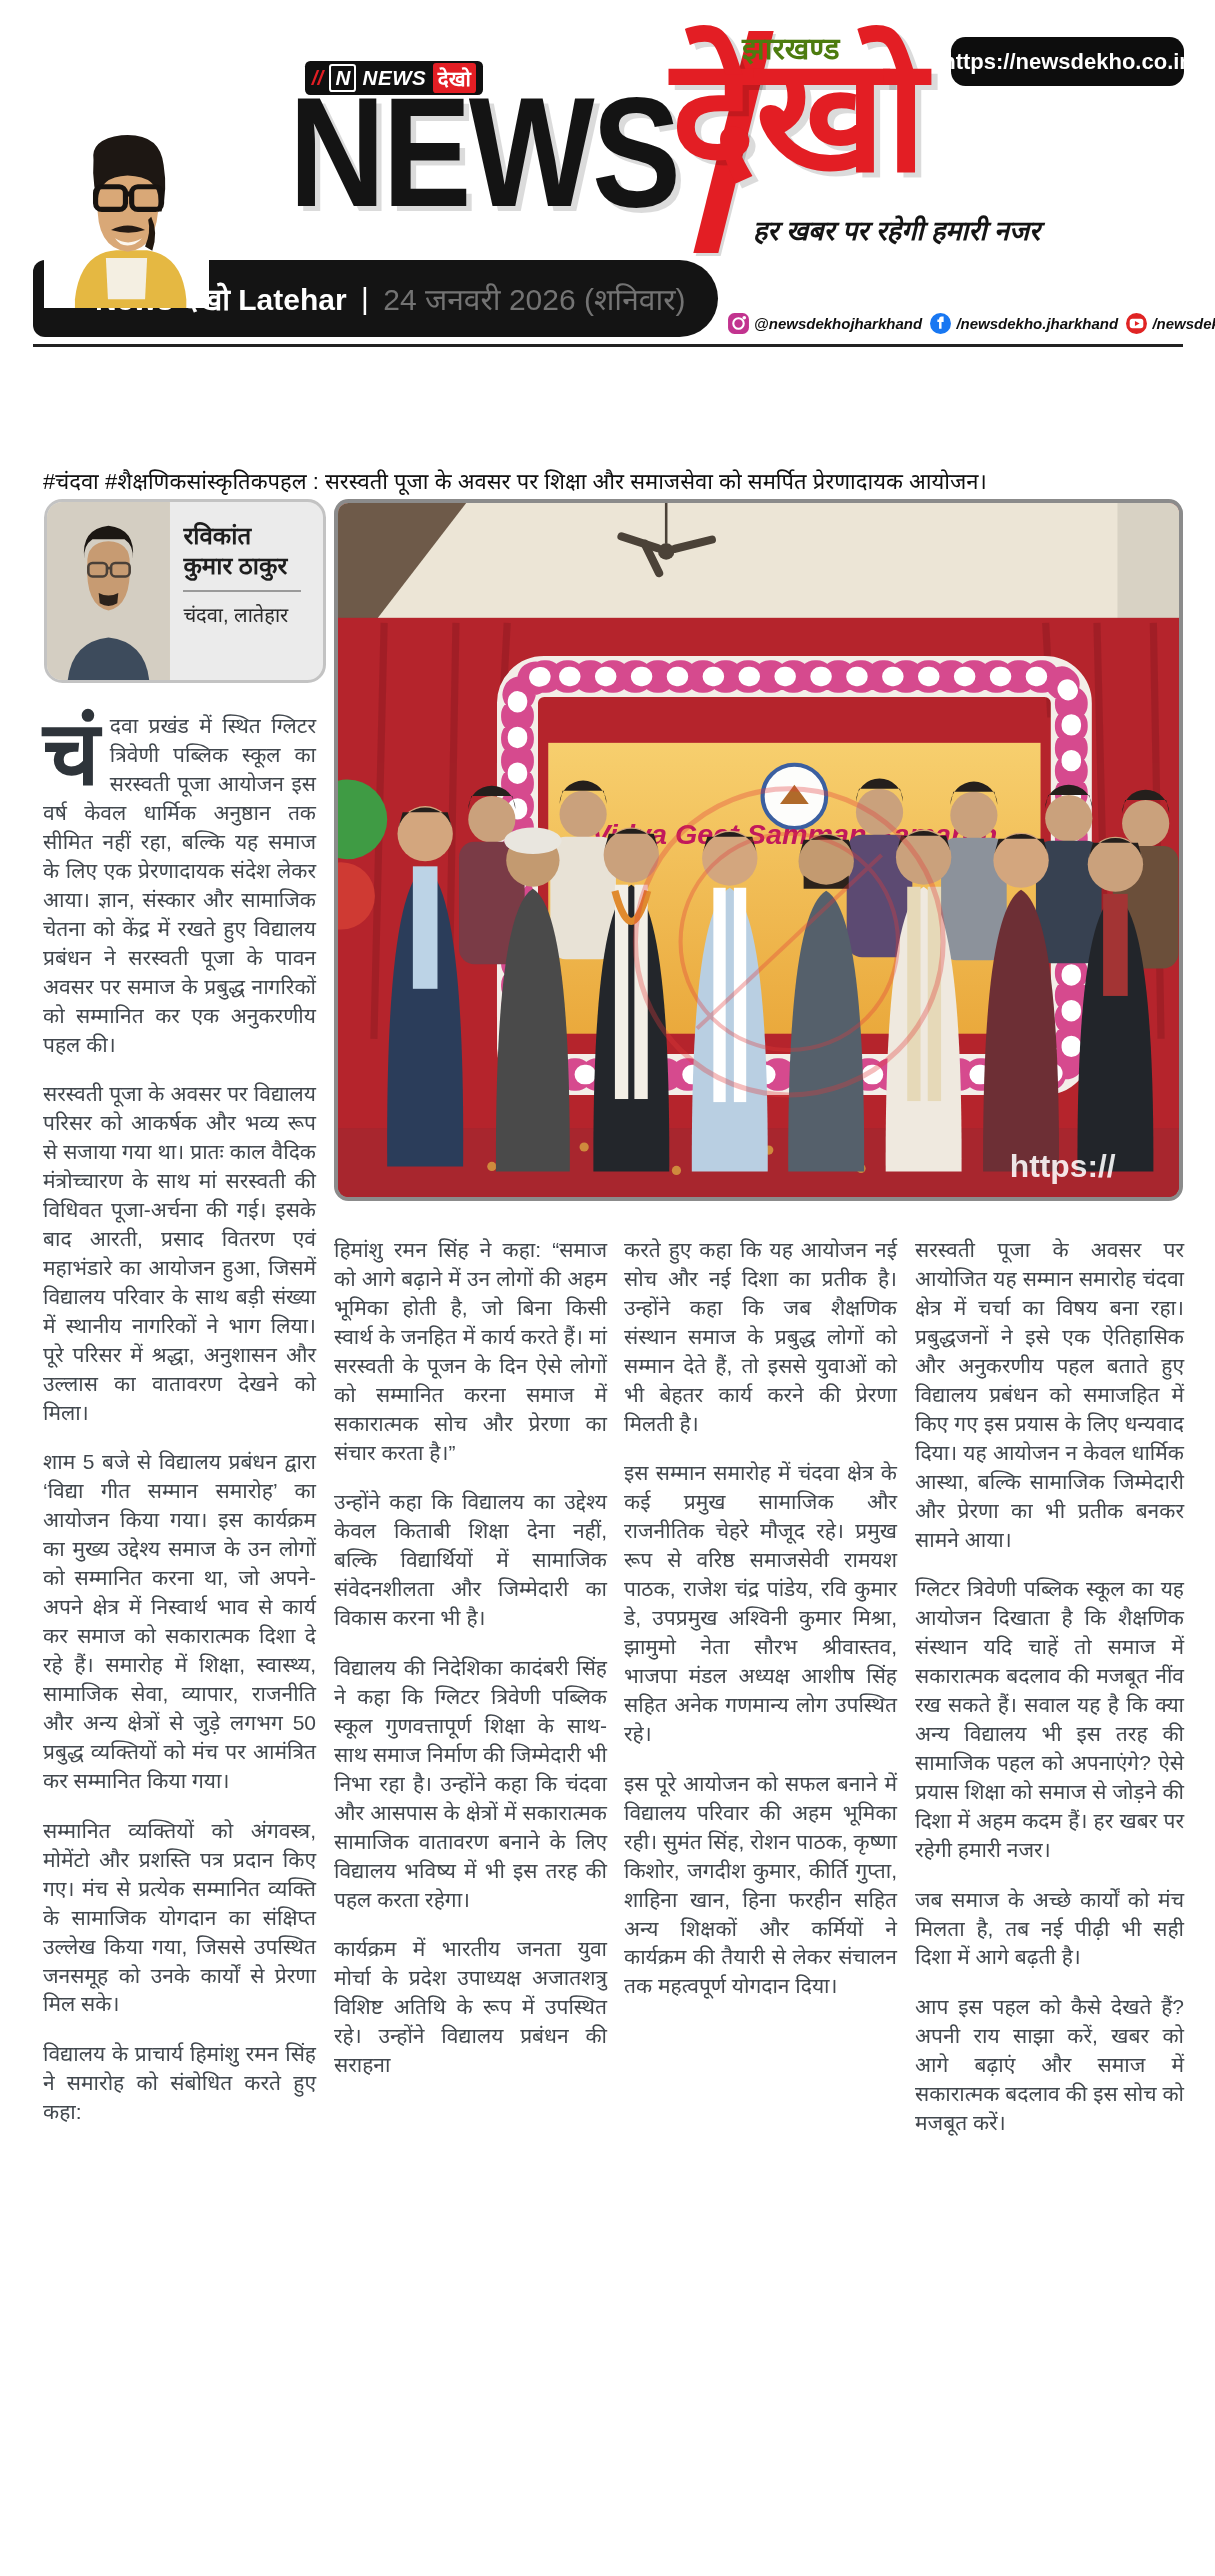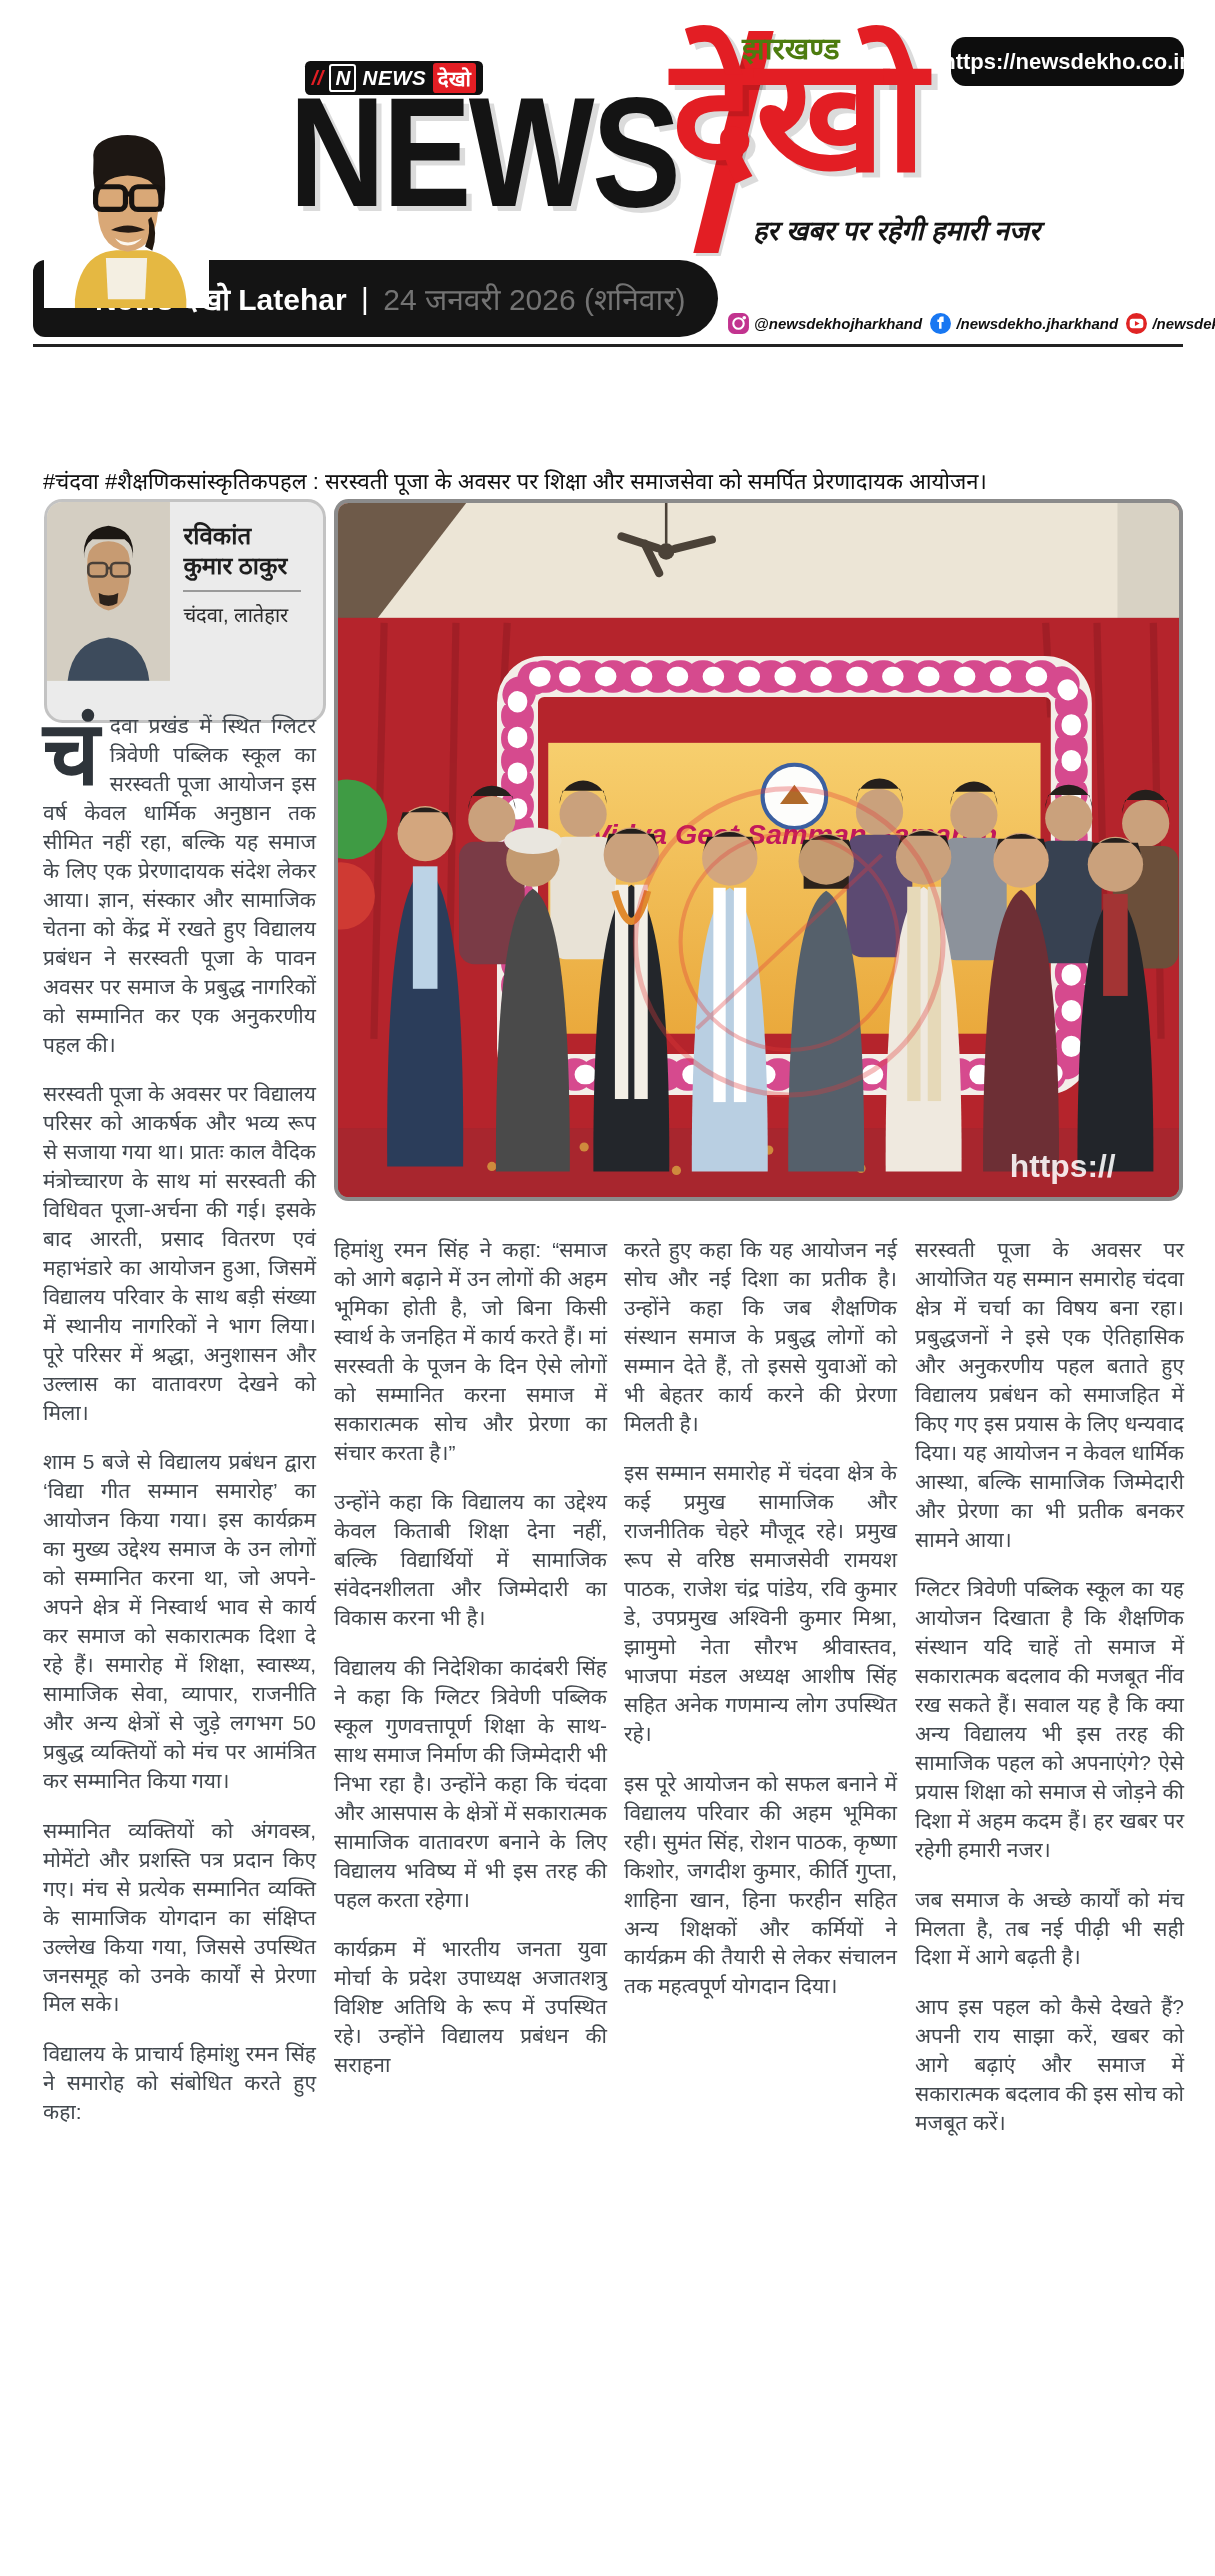--- a/index.html
+++ b/index.html
@@ -40,21 +40,21 @@
   .soc svg{width:23px;height:23px;}
   .soc .h{font-size:15px;font-weight:bold;color:#111;font-style:italic;}
   .rule{position:absolute;left:33px;top:344px;width:1150px;height:2.6px;background:#222;}
 
   
   .headline{position:absolute;left:43px;top:354px;width:1133px;font-size:40px;line-height:1.30;
      font-weight:900;color:#343b42;}
   .subhead{position:absolute;left:43px;top:465px;width:1144px;font-size:22px;font-weight:normal;color:#101010;}
 
   
-  .bycard{position:absolute;left:44px;top:499px;width:282px;height:224px;background:#ebebeb;
+  .bycard{position:absolute;left:44px;top:499px;width:282px;height:184px;background:#ebebeb;
      border:3.1px solid #c3c3c3;border-radius:18.5px;box-sizing:border-box;overflow:hidden;display:flex;}
   .byphoto{width:123px;height:100%;flex:none;}
   .bytext{padding:18.5px 3.1px 0 13.4px;}
   .byname{font-size:24px;font-weight:900;color:#1e1e1e;line-height:1.25;}
   .byline-rule{width:118px;height:2.6px;background:#9a9a9a;margin:9.3px 0 8.2px 0;}
   .byloc{font-size:20px;color:#2a2a2a;}
 
   
   .photo{position:absolute;left:334px;top:499px;width:849px;height:702px;border:4.6px solid #8b8b8b;
      border-radius:14.4px;box-sizing:border-box;overflow:hidden;background:#b5242c;}

